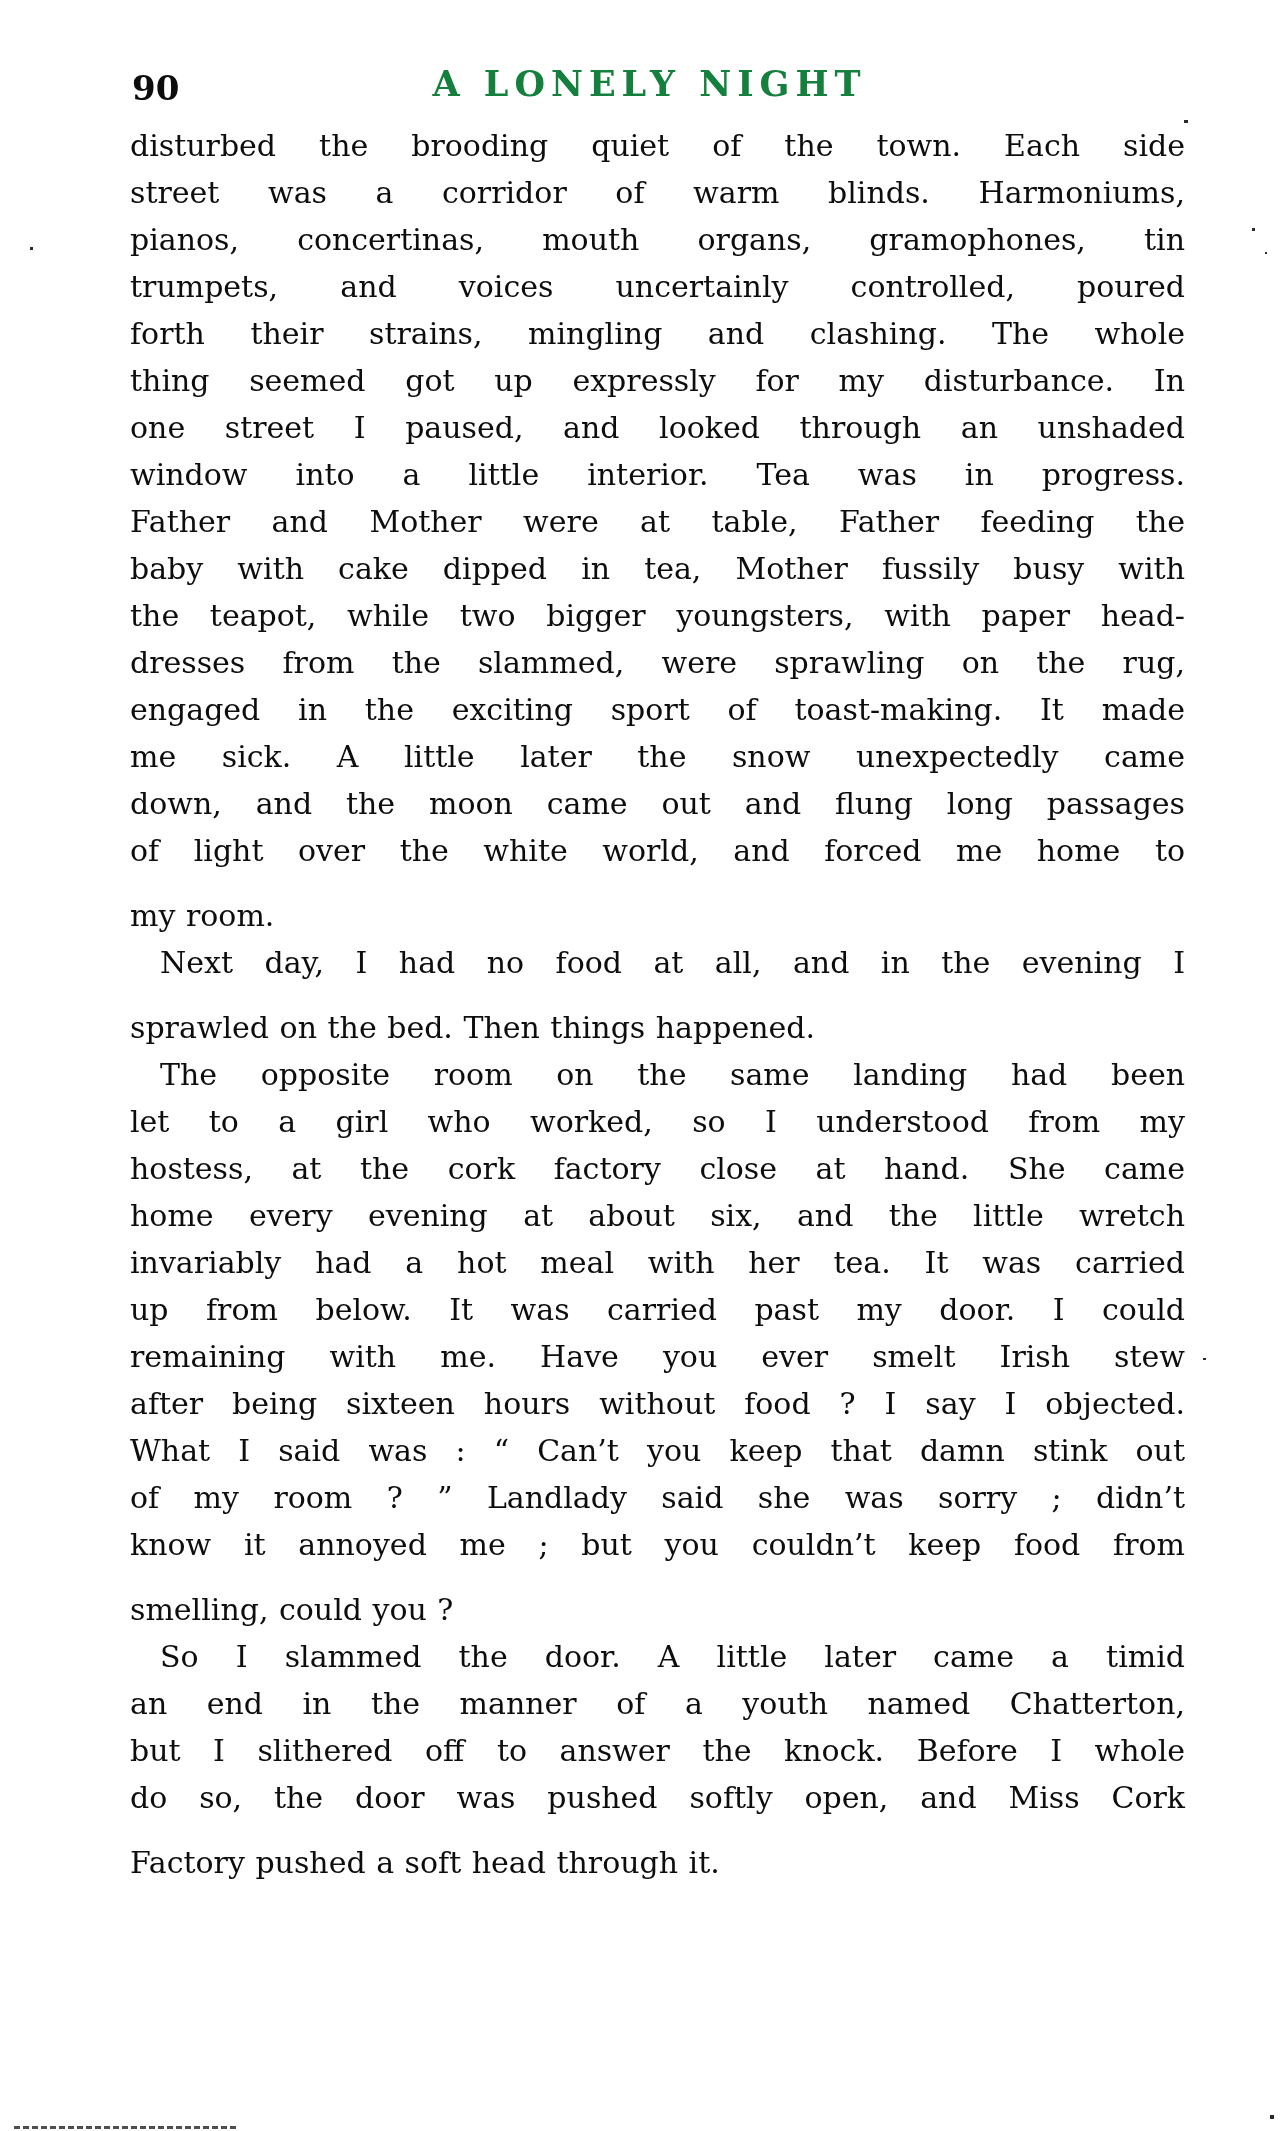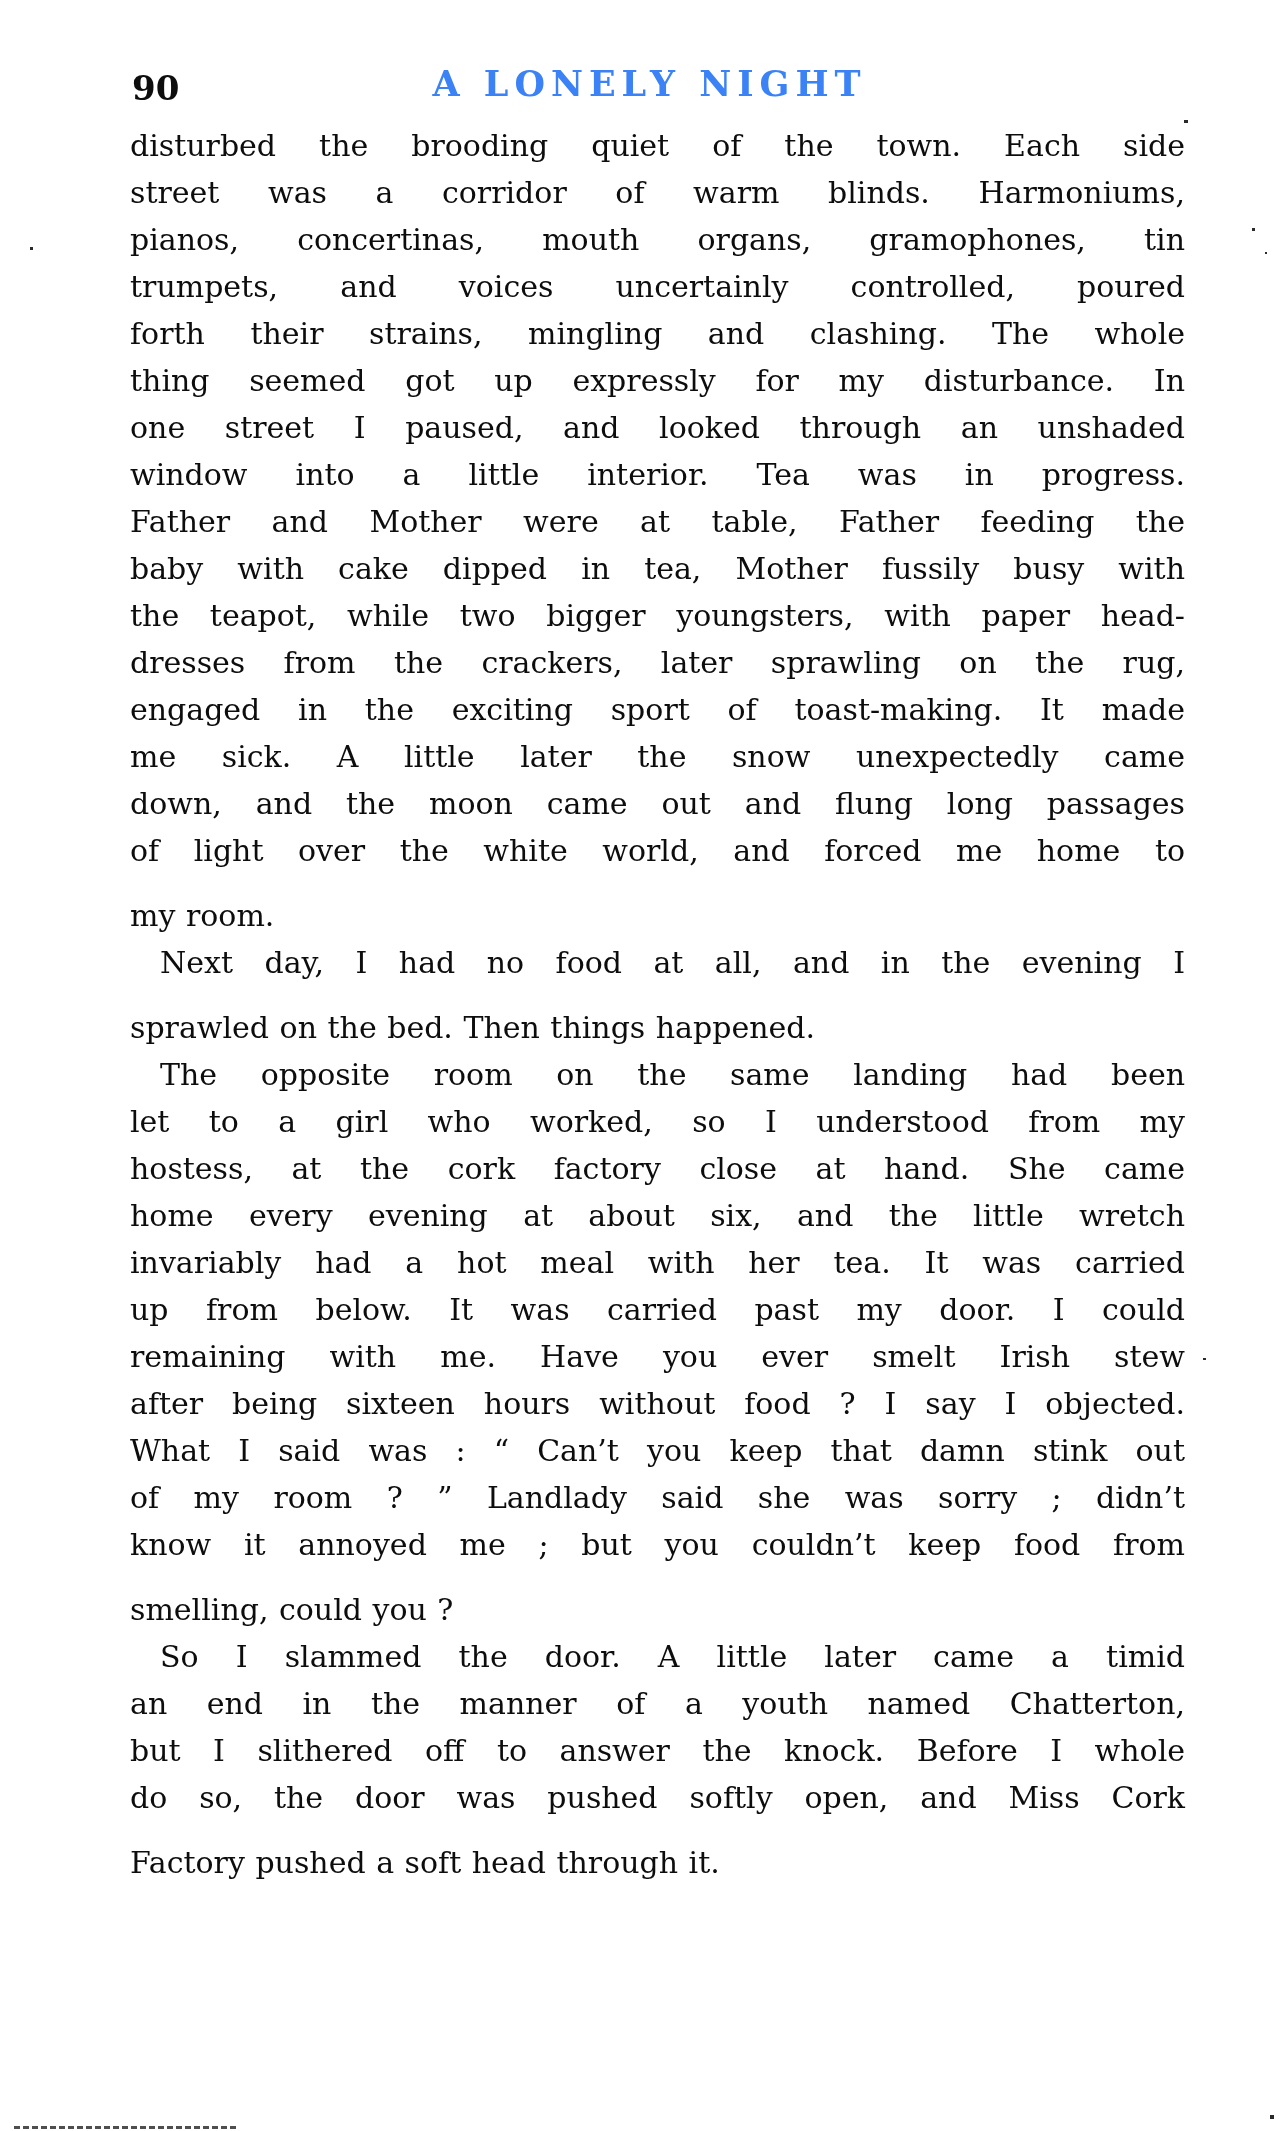--- a/index.html
+++ b/index.html
@@ -34,21 +34,21 @@
   }
   .head-title {
     position: absolute;
     left: 0;
     right: 16px;
     top: 0;
     text-align: center;
     font-size: 35px;
     line-height: 44px;
     letter-spacing: 6px;
-    color: #3b82f6;
+    color: #15803d;
     white-space: nowrap;
   }
   .text-block {
     position: absolute;
     top: 122px;
     left: 130px;
     width: 1055px;
   }
   .ln {
     font-size: 30px;
@@ -96,21 +96,21 @@
       <div class="ln">street was a corridor of warm blinds.  Harmoniums,</div>
       <div class="ln">pianos, concertinas, mouth organs, gramophones, tin</div>
       <div class="ln">trumpets, and voices uncertainly controlled, poured</div>
       <div class="ln">forth their strains, mingling and clashing.  The whole</div>
       <div class="ln">thing seemed got up expressly for my disturbance.  In</div>
       <div class="ln">one street I paused, and looked through an unshaded</div>
       <div class="ln">window into a little interior.  Tea was in progress.</div>
       <div class="ln">Father and Mother were at table, Father feeding the</div>
       <div class="ln">baby with cake dipped in tea, Mother fussily busy with</div>
       <div class="ln">the teapot, while two bigger youngsters, with paper head-</div>
-      <div class="ln">dresses from the crackers, later sprawling on the rug,</div>
+      <div class="ln">dresses from the slammed, were sprawling on the rug,</div>
       <div class="ln">engaged in the exciting sport of toast-making.  It made</div>
       <div class="ln">me sick.  A little later the snow unexpectedly came</div>
       <div class="ln">down, and the moon came out and flung long passages</div>
       <div class="ln">of light over the white world, and forced me home to</div>
       <div class="ln end">my room.</div>
       <div class="ln ind">Next day, I had no food at all, and in the evening I</div>
       <div class="ln end">sprawled on the bed.  Then things happened.</div>
       <div class="ln ind">The opposite room on the same landing had been</div>
       <div class="ln">let to a girl who worked, so I understood from my</div>
       <div class="ln">hostess, at the cork factory close at hand.  She came</div>

